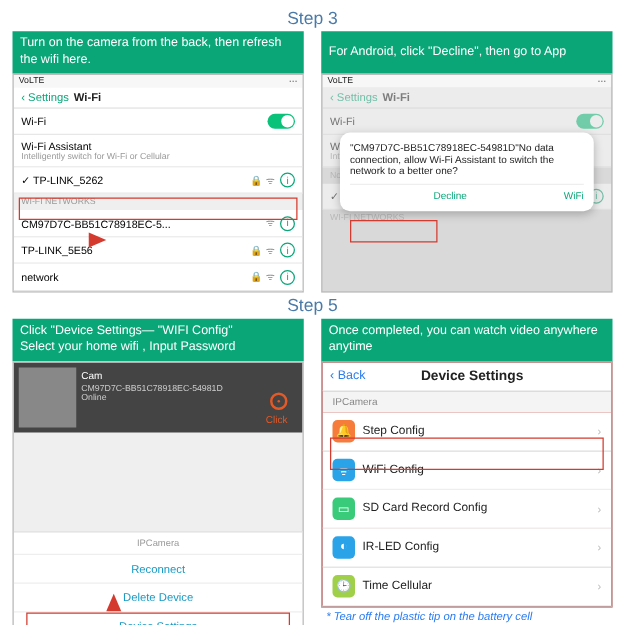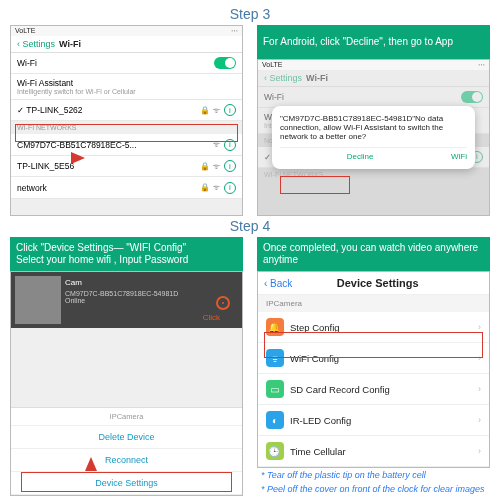--- a/index.html
+++ b/index.html
@@ -28,41 +28,42 @@
   .dialog .msg { color:#222; margin-bottom:6px;}
   .dialog .btns { display:flex; justify-content:space-between; padding-top:4px; border-top:1px solid #eee;}
   .dialog .btns span { color:#0aa678; flex:1; text-align:right;}
   .action-sheet { position:absolute; left:0; right:0; bottom:0; background:#fff; border-top:1px solid #ddd;}
   .action-sheet .sh { text-align:center; font-size:7.5px; color:#999; padding:4px 0; border-bottom:1px solid #eee;}
   .action-sheet .it { text-align:center; font-size:9px; color:#1599c4; padding:6px 0; border-bottom:1px solid #eee;}
   .cam-top { height:56px; background:#444; position:relative;}
   .cam-top .thumb { position:absolute; left:4px; top:4px; width:46px; height:48px; background:#888;}
   .cam-top .title { position:absolute; left:54px; top:6px; color:#fff; font-size:8px;}
   .cam-top .state { position:absolute; left:54px; top:18px; color:#ccc; font-size:7px;}
-  .cam-top .click { position:absolute; right:22px; bottom:6px; color:#e05a2a; font-size:8px;}
+  .cam-top .click { position:absolute; right:12px; bottom:6px; color:#e05a2a; font-size:8px;}
   .cam-top .clickicon { position:absolute; right:12px; bottom:18px; width:14px; height:14px; border:2px solid #e05a2a; border-radius:50%;}
   .cam-top .clickicon:after { content:''; position:absolute; left:4px; top:4px; width:2px; height:2px; background:#e05a2a; border-radius:50%;}
   .ds-nav { background:#fff; padding:5px 6px; display:flex; align-items:center; border-bottom:1px solid #eee;}
   .ds-nav .bk { color:#2a7cf0; font-size:10px;}
   .ds-nav .tt { flex:1; text-align:center; font-weight:600; font-size:11px; color:#222; margin-left:-20px;}
   .ds-sub { font-size:8px; color:#888; padding:4px 8px; background:#f4f4f4;}
   .ds-row { background:#fff; border-bottom:1px solid #eee; padding:6px 8px; display:flex; align-items:center;}
   .ds-row .ic { width:18px; height:18px; border-radius:4px; margin-right:6px; display:flex; align-items:center; justify-content:center; color:#fff; font-size:10px;}
   .ds-row .lbl { font-size:9.5px; color:#222;}
   .ds-row .chev { margin-left:auto; color:#bbb;}
   .ic.alarm{background:#f57c3a;} .ic.wifi{background:#2aa3e8;} .ic.sd{background:#3acb7a;} .ic.ir{background:#2aa3e8;} .ic.time{background:#a0d04a;}
   .notes { font-size:9px; color:#2a7cf0; font-style:italic; padding:2px 4px;}
 </style>
 </head>
 <body>
 
 <div class="grid">
   <div class="step-label" style="grid-column:1/3; grid-row:1;">Step 3</div>
 
   <div class="cell" style="grid-row:2;">
+    <div class="banner">Turn on the camera from the back, then refresh the wifi here.</div>
     <div class="phone">
       <div class="statusbar">
           <span>VoLTE</span>
           <span>⋯</span>
         </div>
       <div class="nav">
         <span class="back">‹ Settings</span>
         <span class="title">Wi-Fi</span>
       </div>
       <div class="row">
@@ -125,37 +126,37 @@
         <div class="msg">"CM97D7C-BB51C78918EC-54981D"No data connection, allow Wi-Fi Assistant to switch the network to a better one?</div>
         <div class="btns">
           <span>Decline</span>
           <span>WiFi</span>
         </div>
       </div>
       <div class="redbox" style="left:22px; top:116px; width:70px; height:18px;"></div>
     </div>
   </div>
 
-  <div class="step-label" style="grid-column:1/3; grid-row:3;">Step 4</div>
+  <div class="step-label" style="grid-column:1/3; grid-row:3;">Step 5</div>
 
   <div class="cell" style="grid-row:4;">
     <div class="banner" style="white-space:pre-line;">Click "Device Settings— "WIFI Config"
 Select your home wifi , Input Password</div>
     <div class="phone">
       <div class="cam-top">
         <div class="thumb"></div>
         <div class="title">Cam</div>
         <div class="state"><span>CM97D7C-BB51C78918EC-54981D</span><br><span>Online</span></div>
         <div class="clickicon"></div>
         <div class="click">Click</div>
       </div>
       <div class="action-sheet">
         <div class="sh">IPCamera</div>
+        <div class="it">Reconnect</div>
         <div class="it">Delete Device</div>
-        <div class="it">Reconnect</div>
         <div class="it">Device Settings</div>
       </div>
       <div class="redbox" style="left:10px; right:10px; bottom:3px; height:20px;"></div>
       <div class="redarrow up" style="left:74px; bottom:24px;"></div>
     </div>
   </div>
 
   <div class="cell" style="grid-row:4;">
     <div class="banner">Once completed, you can watch video anywhere anytime</div>
     <div class="phone" style="background:#b91c1c;">

